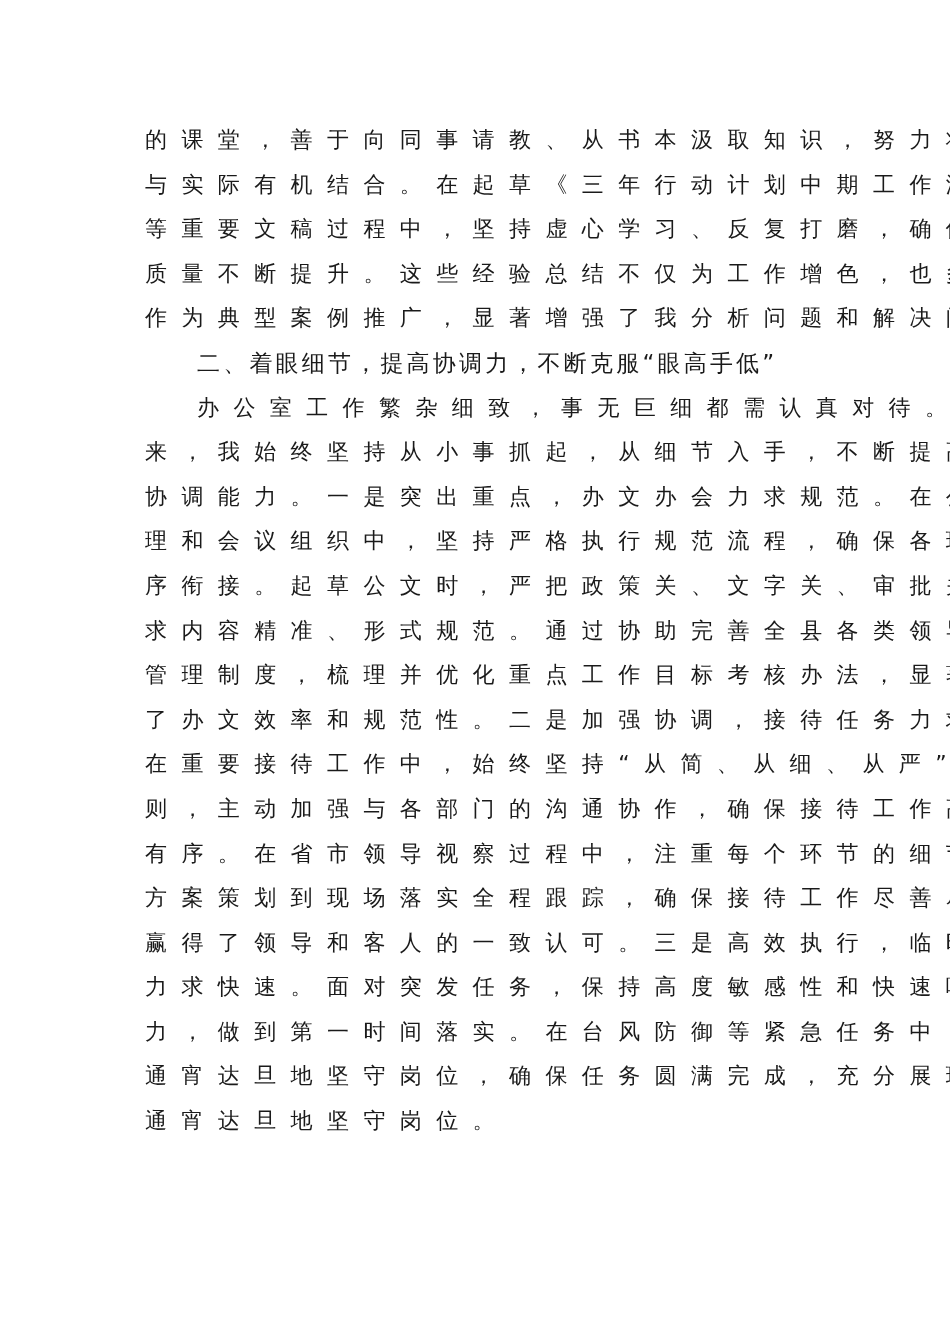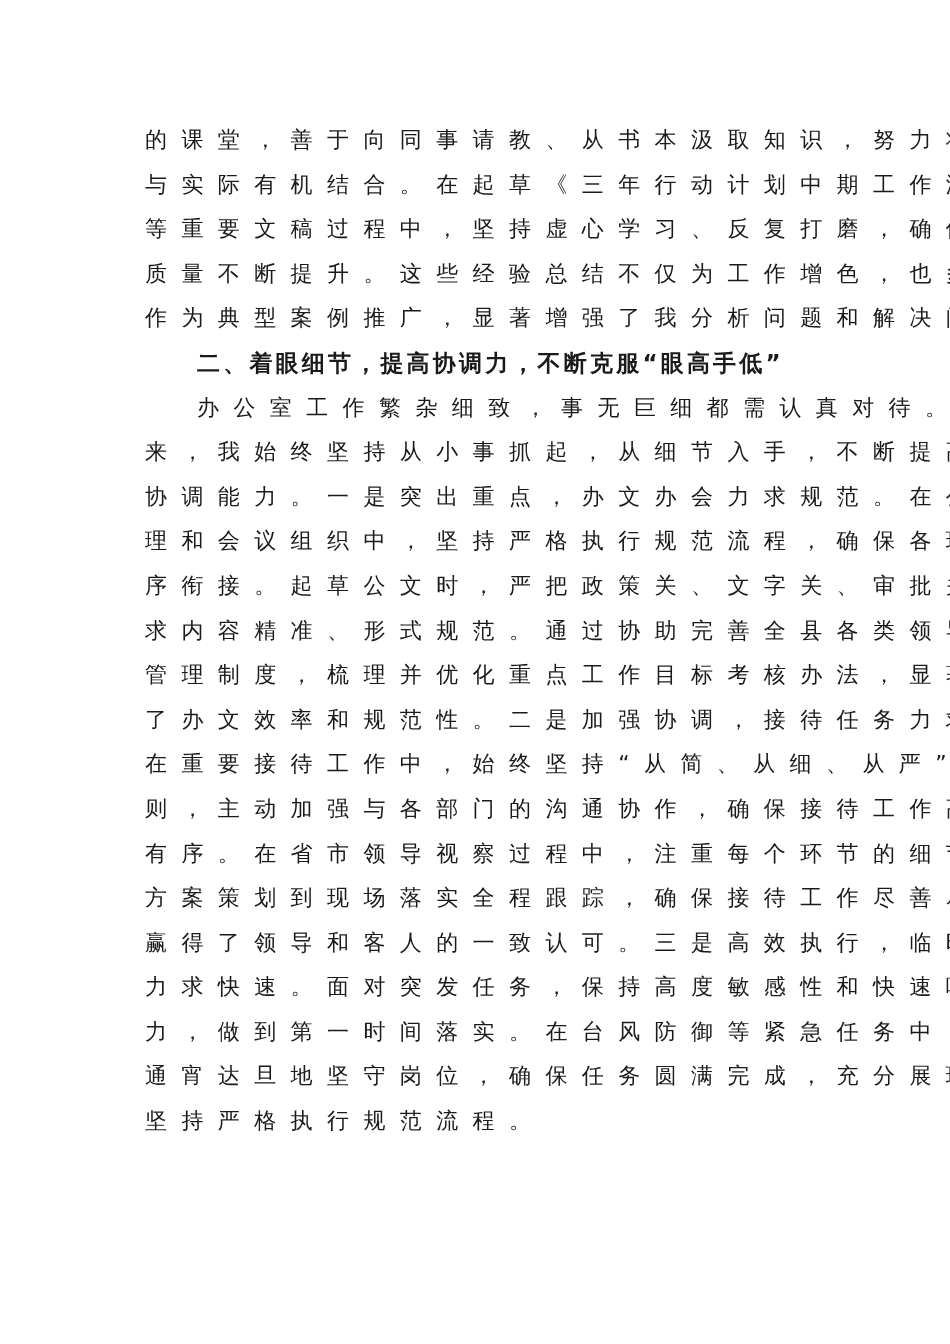--- a/index.html
+++ b/index.html
@@ -11,21 +11,21 @@
     position: absolute; left: 145px; top: 118px; width: 680px;
     font-family: "DejaVu Sans", "Liberation Sans", sans-serif;
     color: #1a1a1a;
   }
   .line {
     height: 44.6px; line-height: 44.6px; font-size: 22px;
     letter-spacing: 14.4px; white-space: nowrap;
   }
   .line.indent { padding-left: 52px; }
   .line.heading {
-    font-weight: bold; letter-spacing: 3.2px; padding-left: 52px; font-size: 23px;
+    font-weight: normal; letter-spacing: 3.2px; padding-left: 52px; font-size: 23px;
   }
 </style>
 </head>
 <body>
 
 <div class="page">
   <div class="text-block">
     <div>
       <div class="line">的课堂，善于向同事请教、从书本汲取知识，努力将理论</div>
       <div class="line">与实际有机结合。在起草《三年行动计划中期工作汇报》</div>
@@ -44,16 +44,16 @@
       <div class="line">管理制度，梳理并优化重点工作目标考核办法，显著提高</div>
       <div class="line">了办文效率和规范性。二是加强协调，接待任务力求圆满</div>
       <div class="line">在重要接待工作中，始终坚持“从简、从细、从严”的原</div>
       <div class="line">则，主动加强与各部门的沟通协作，确保接待工作高效、</div>
       <div class="line">有序。在省市领导视察过程中，注重每个环节的细节，从</div>
       <div class="line">方案策划到现场落实全程跟踪，确保接待工作尽善尽美，</div>
       <div class="line">赢得了领导和客人的一致认可。三是高效执行，临时任务</div>
       <div class="line">力求快速。面对突发任务，保持高度敏感性和快速响应能</div>
       <div class="line">力，做到第一时间落实。在台风防御等紧急任务中，全程</div>
       <div class="line">通宵达旦地坚守岗位，确保任务圆满完成，充分展现了较</div>
-      <div class="line">坚持严格执行规范流程。</div>
+      <div class="line">通宵达旦地坚守岗位。</div>
     </div>
   </div>
 </div>
 
 </body></html>

